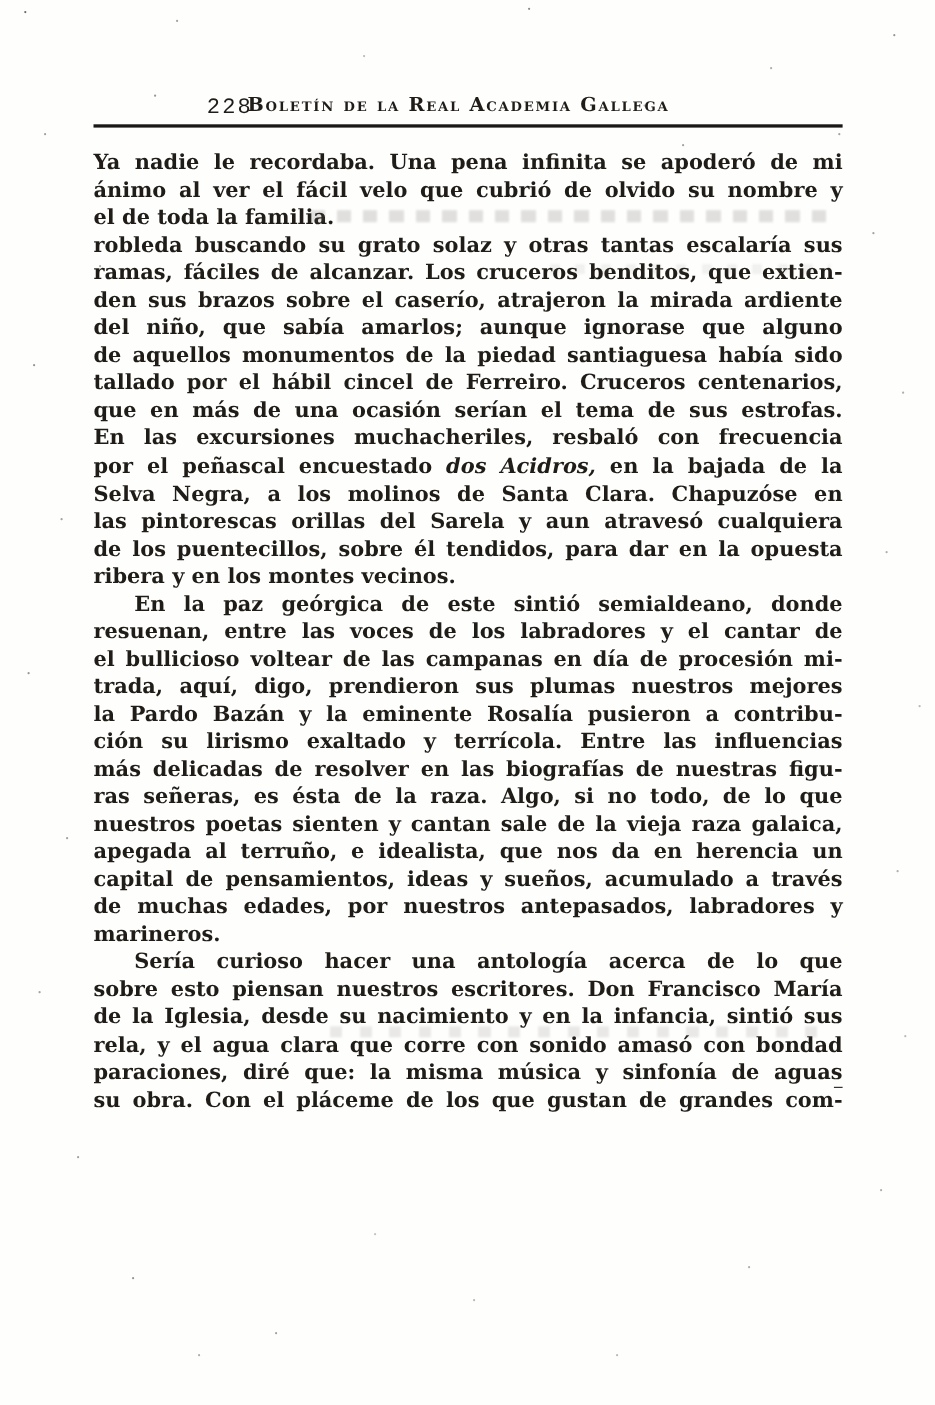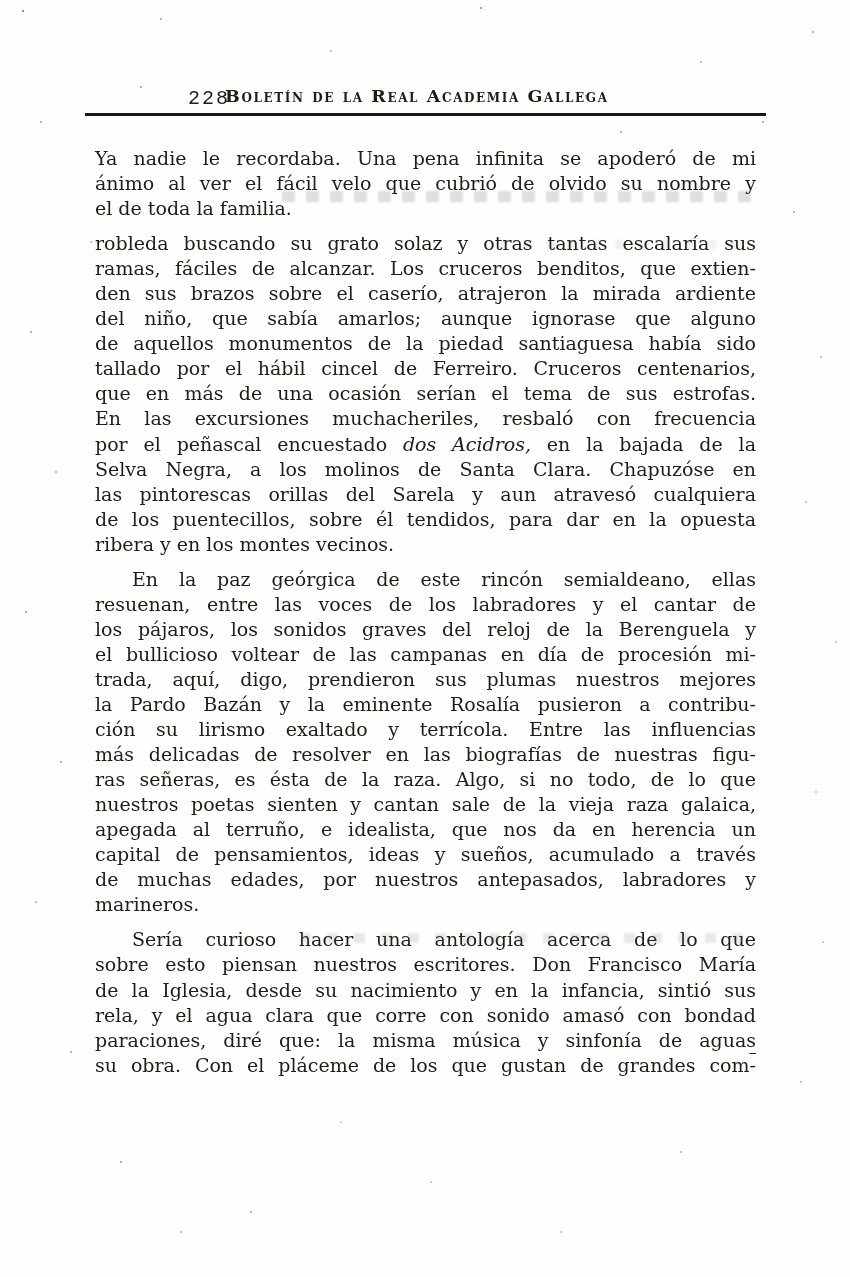--- a/index.html
+++ b/index.html
@@ -49,21 +49,21 @@
   }
   .body-text {
     position: absolute;
     top: 136px;
     left: 85px;
     width: 681px;
     font-size: 19px;
     line-height: 25.05px;
     text-align: justify;
   }
-  .paragraph { margin: 10px; }
+  .paragraph { margin: 0; font-weight: bold; }
   .line {
     text-align: justify;
     text-align-last: justify;
     text-justify: inter-word;
   }
   .line.last { text-align-last: left; }
   .line.indent { text-indent: 37px; }
   .line i { font-style: italic; }
   .line .overline { text-decoration: overline; }
   
@@ -155,23 +155,22 @@
       <div class="line"><span>tallado por el hábil cincel de Ferreiro. Cruceros centenarios,</span></div>
       <div class="line"><span>que en más de una ocasión serían el tema de sus estrofas.</span></div>
       <div class="line"><span>En las excursiones muchacheriles, resbaló con frecuencia</span></div>
       <div class="line"><span>por el peñascal encuestado </span><i>dos Acidros,</i><span> en la bajada de la</span></div>
       <div class="line"><span>Selva Negra, a los molinos de Santa Clara. Chapuzóse en</span></div>
       <div class="line"><span>las pintorescas orillas del Sarela y aun atravesó cualquiera</span></div>
       <div class="line"><span>de los puentecillos, sobre él tendidos, para dar en la opuesta</span></div>
       <div class="line last"><span>ribera y en los montes vecinos.</span></div>
     </div>
     <div class="paragraph">
-      <div class="line indent"><span>En la paz geórgica de este rincón semialdeano, ellas</span></div>
+      <div class="line indent"><span>En la paz geórgica de este sintió semialdeano, donde</span></div>
       <div class="line"><span>resuenan, entre las voces de los labradores y el cantar de</span></div>
-      <div class="line"><span>los pájaros, los sonidos graves del reloj de la Berenguela y</span></div>
       <div class="line"><span>el bullicioso voltear de las campanas en día de procesión mi-</span></div>
       <div class="line"><span>trada, aquí, digo, prendieron sus plumas nuestros mejores</span></div>
       <div class="line"><span>la Pardo Bazán y la eminente Rosalía pusieron a contribu-</span></div>
       <div class="line"><span>ción su lirismo exaltado y terrícola. Entre las influencias</span></div>
       <div class="line"><span>más delicadas de resolver en las biografías de nuestras figu-</span></div>
       <div class="line"><span>ras señeras, es ésta de la raza. Algo, si no todo, de lo que</span></div>
       <div class="line"><span>nuestros poetas sienten y cantan sale de la vieja raza galaica,</span></div>
       <div class="line"><span>apegada al terruño, e idealista, que nos da en herencia un</span></div>
       <div class="line"><span>capital de pensamientos, ideas y sueños, acumulado a través</span></div>
       <div class="line"><span>de muchas edades, por nuestros antepasados, labradores y</span></div>

